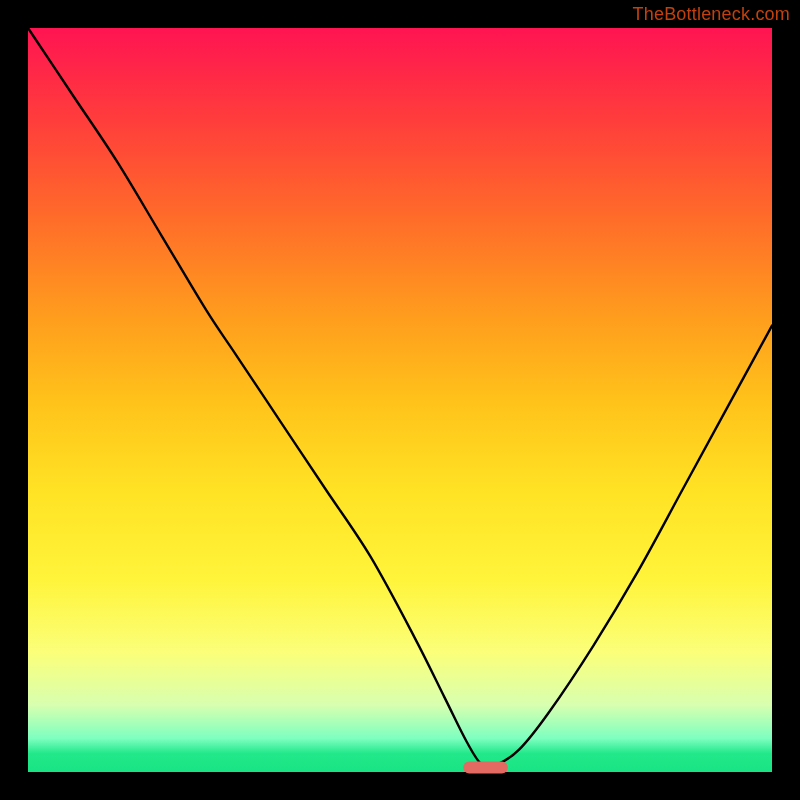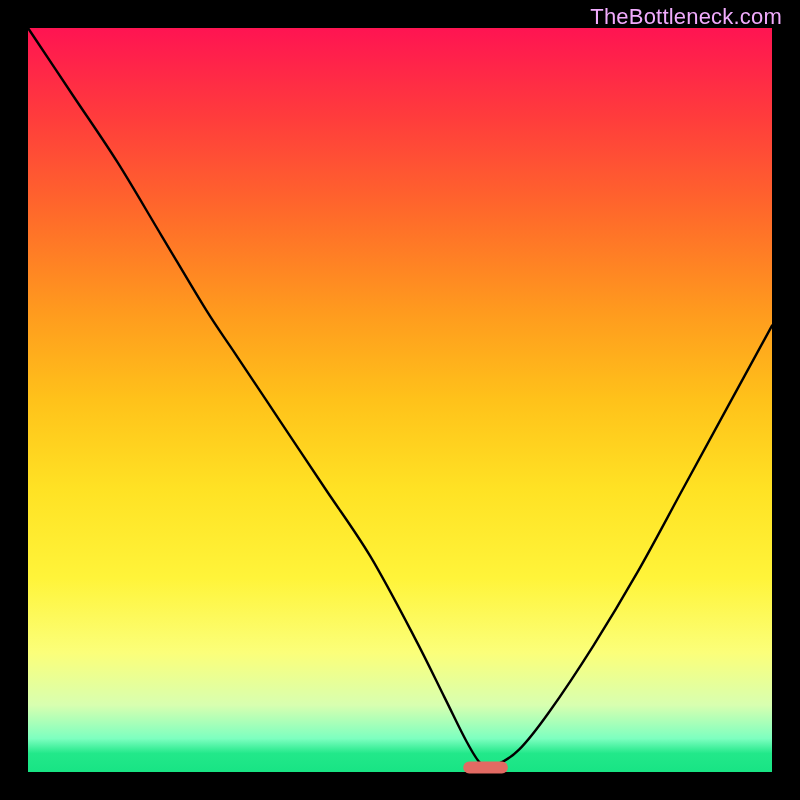--- a/index.html
+++ b/index.html
@@ -28,23 +28,23 @@
       #fbff7a 84%,
       #d8ffb0 91%,
       #7dffc0 95.5%,
       #22e88a 97.5%,
       #18e484 100%
     );
   }
   .watermark {
     position: absolute;
     top: 4px;
-    right: 18px;
-    color: #f0abfc;
-    font-size: 22px;
+    right: 10px;
+    color: #c2410c;
+    font-size: 18px;
     font-weight: 500;
     letter-spacing: 0.2px;
     user-select: none;
   }
   svg.plot {
     position: absolute;
     left: 0;
     top: 0;
     width: 744px;
     height: 744px;

